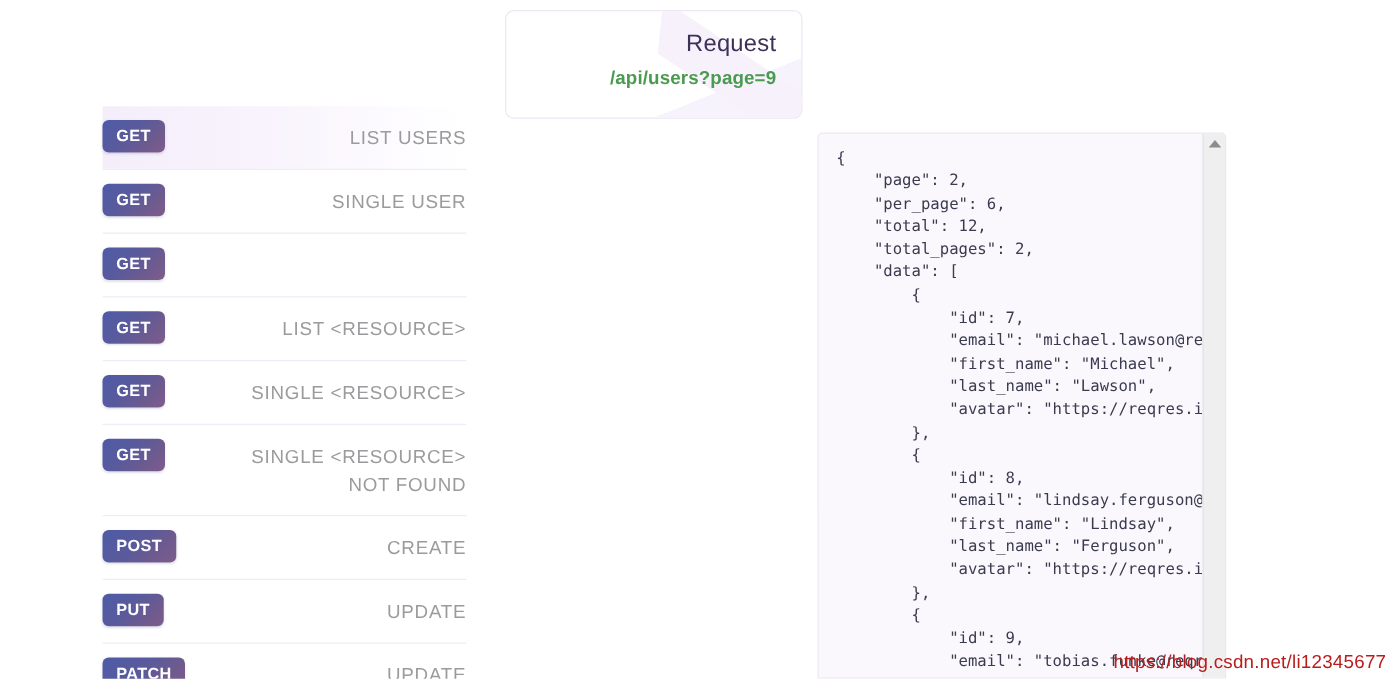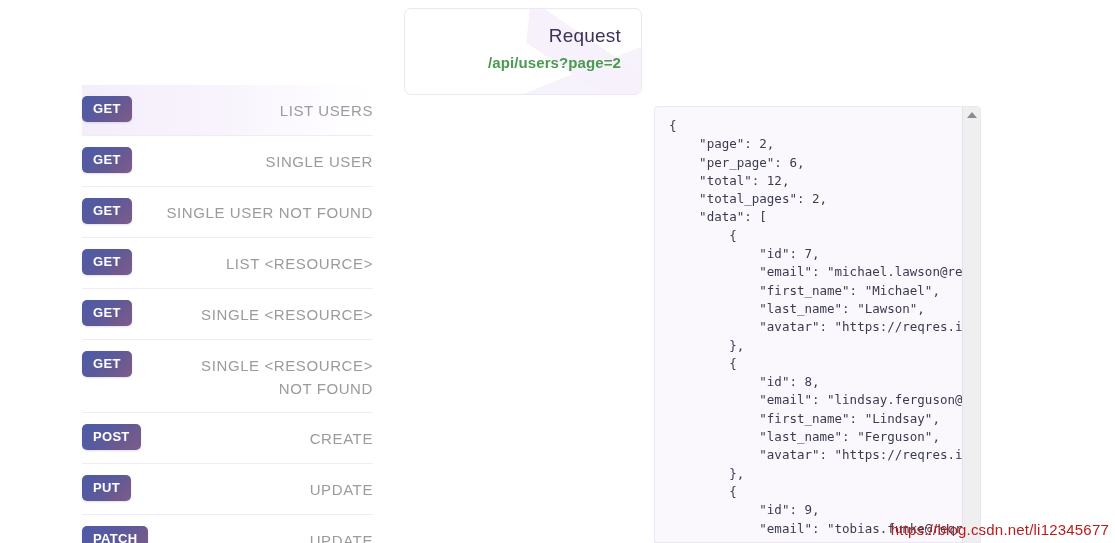--- a/index.html
+++ b/index.html
@@ -182,21 +182,20 @@
       <div class="endpoint-row active">
         <span class="method-badge">GET</span>
         <span class="endpoint-label">LIST USERS</span>
       </div>
       <div class="endpoint-row">
         <span class="method-badge">GET</span>
         <span class="endpoint-label">SINGLE USER</span>
       </div>
       <div class="endpoint-row">
         <span class="method-badge">GET</span>
-        <span class="endpoint-label">SINGLE USER NOT FOUND</span>
       </div>
       <div class="endpoint-row">
         <span class="method-badge">GET</span>
         <span class="endpoint-label">LIST &lt;RESOURCE&gt;</span>
       </div>
       <div class="endpoint-row">
         <span class="method-badge">GET</span>
         <span class="endpoint-label">SINGLE &lt;RESOURCE&gt;</span>
       </div>
       <div class="endpoint-row">
@@ -213,21 +212,21 @@
       </div>
       <div class="endpoint-row">
         <span class="method-badge">PATCH</span>
         <span class="endpoint-label">UPDATE</span>
       </div>
     </div>
 
   <div class="panel-card" id="request-card">
     <div class="card-inner">
       <div class="card-title">Request</div>
-      <div class="card-value">/api/users?page=2</div>
+      <div class="card-value">/api/users?page=9</div>
     </div>
   </div>
 
 
   <div id="json-panel">
     <pre id="json-code">{
     "page": 2,
     "per_page": 6,
     "total": 12,
     "total_pages": 2,

